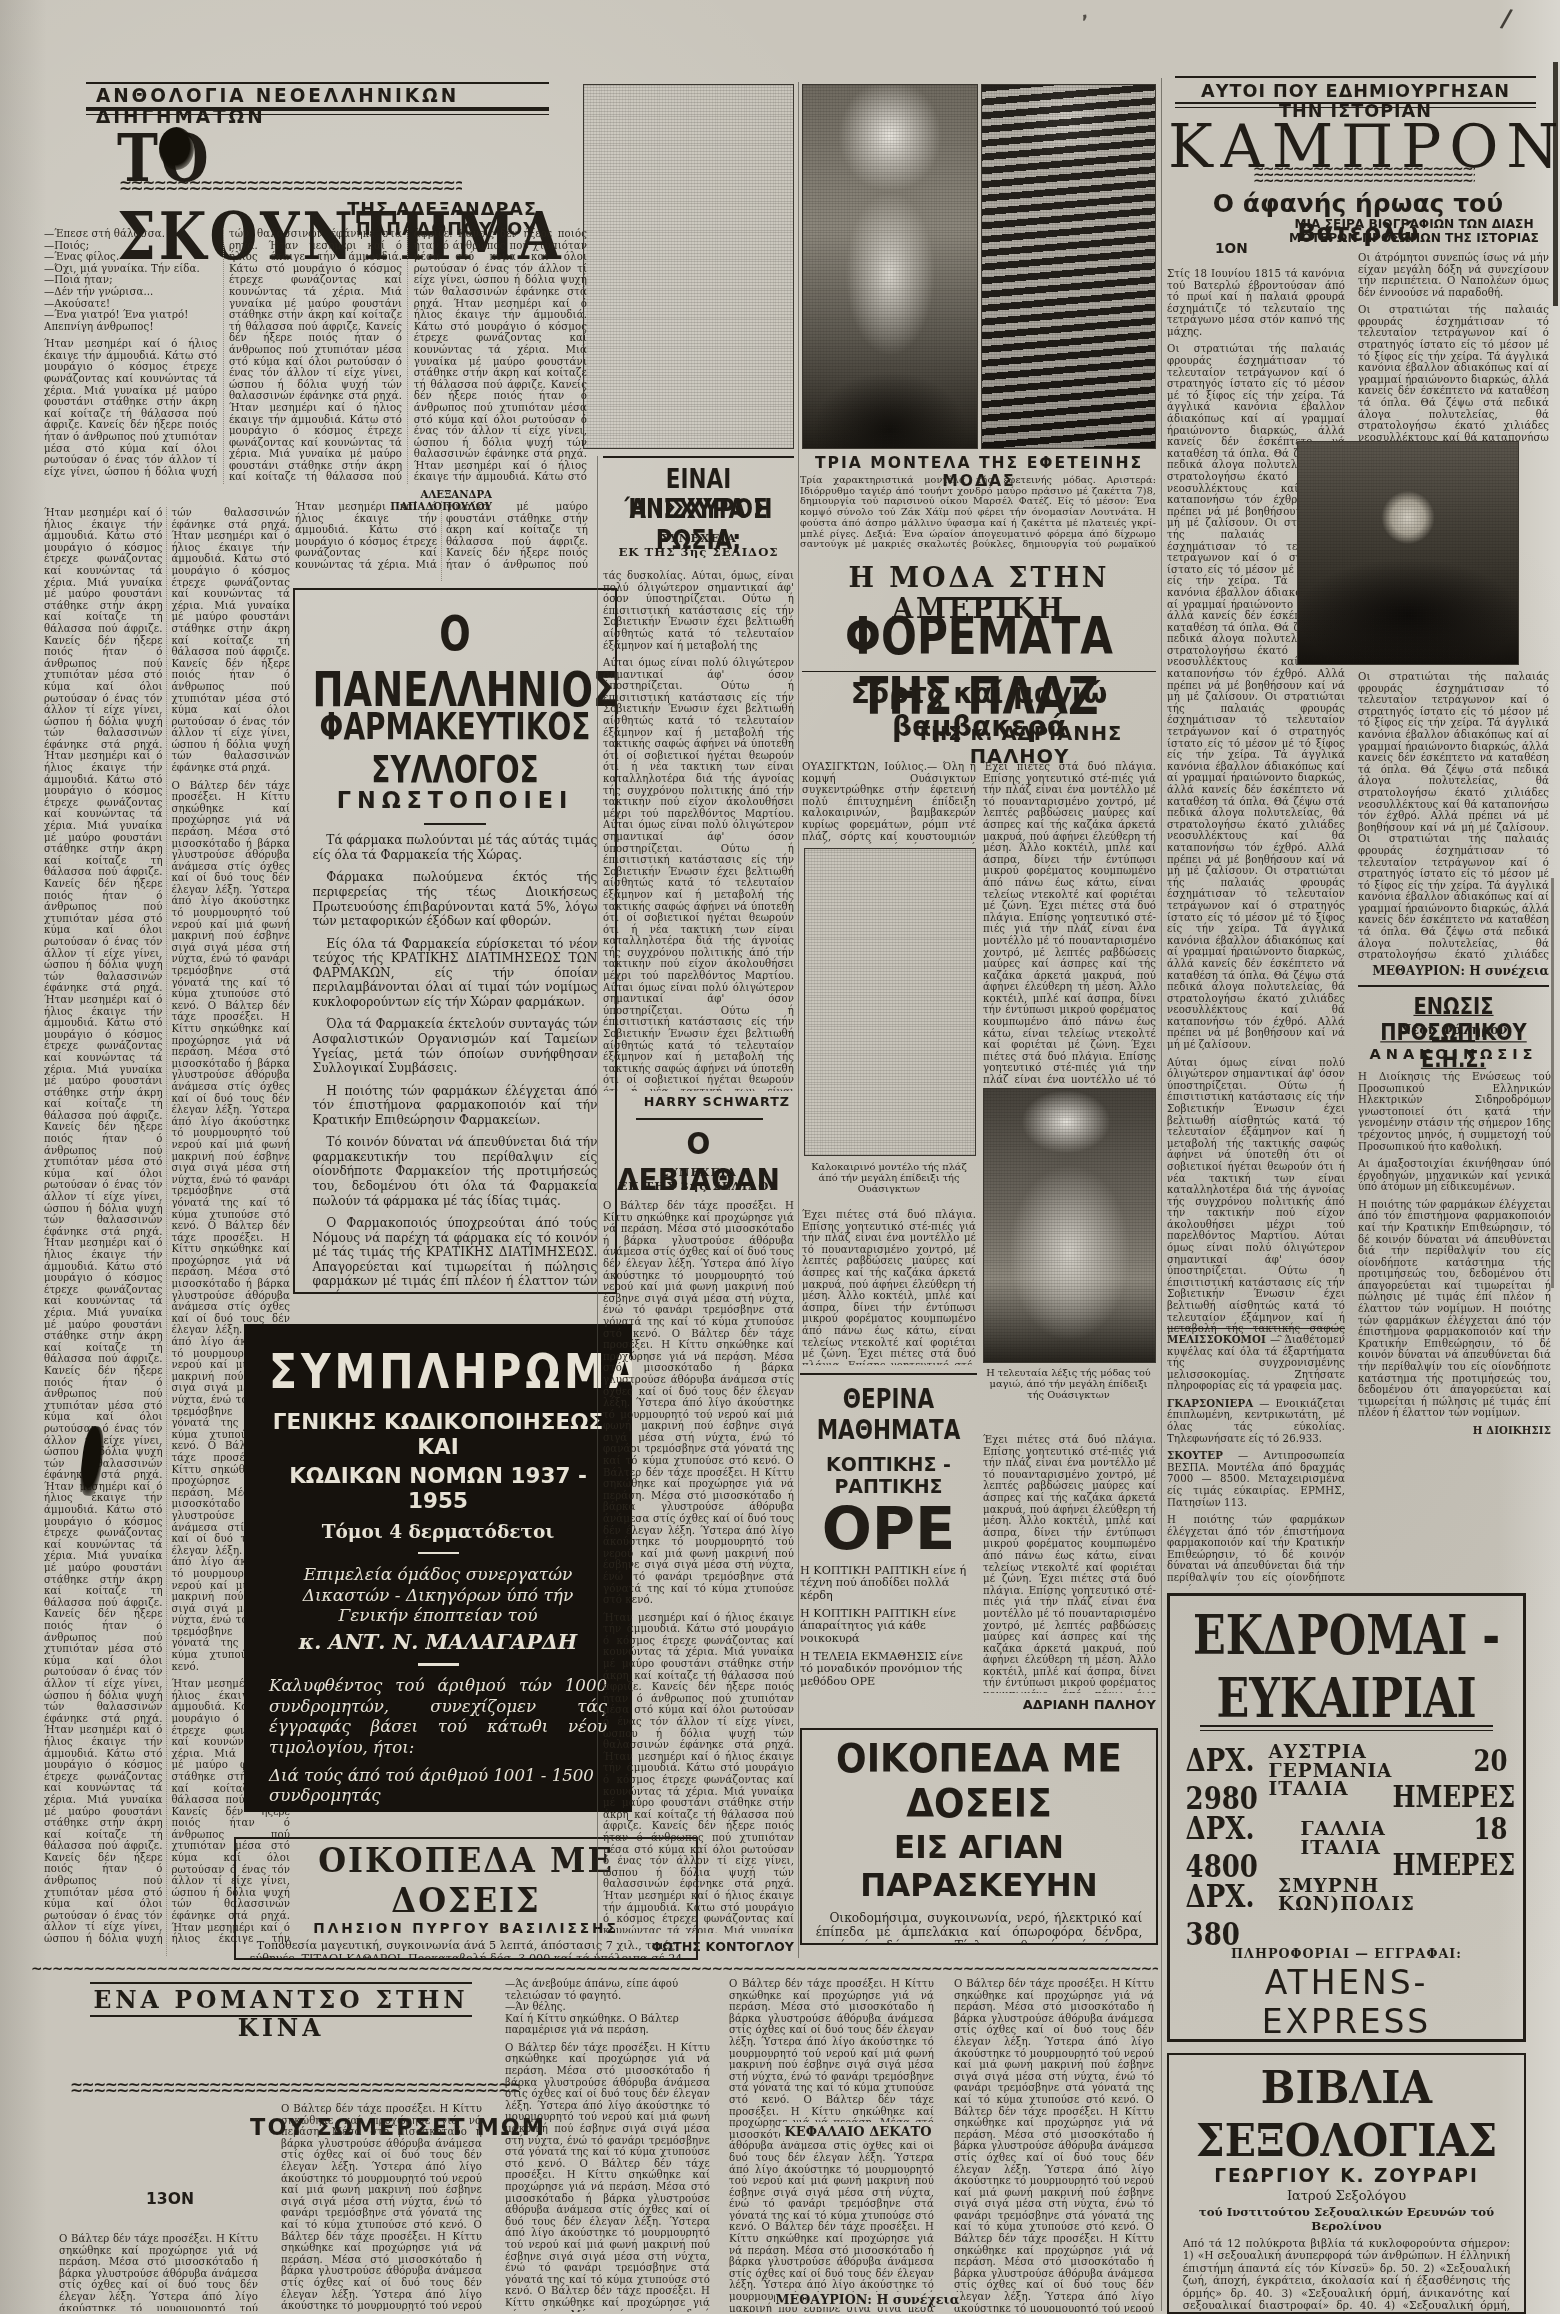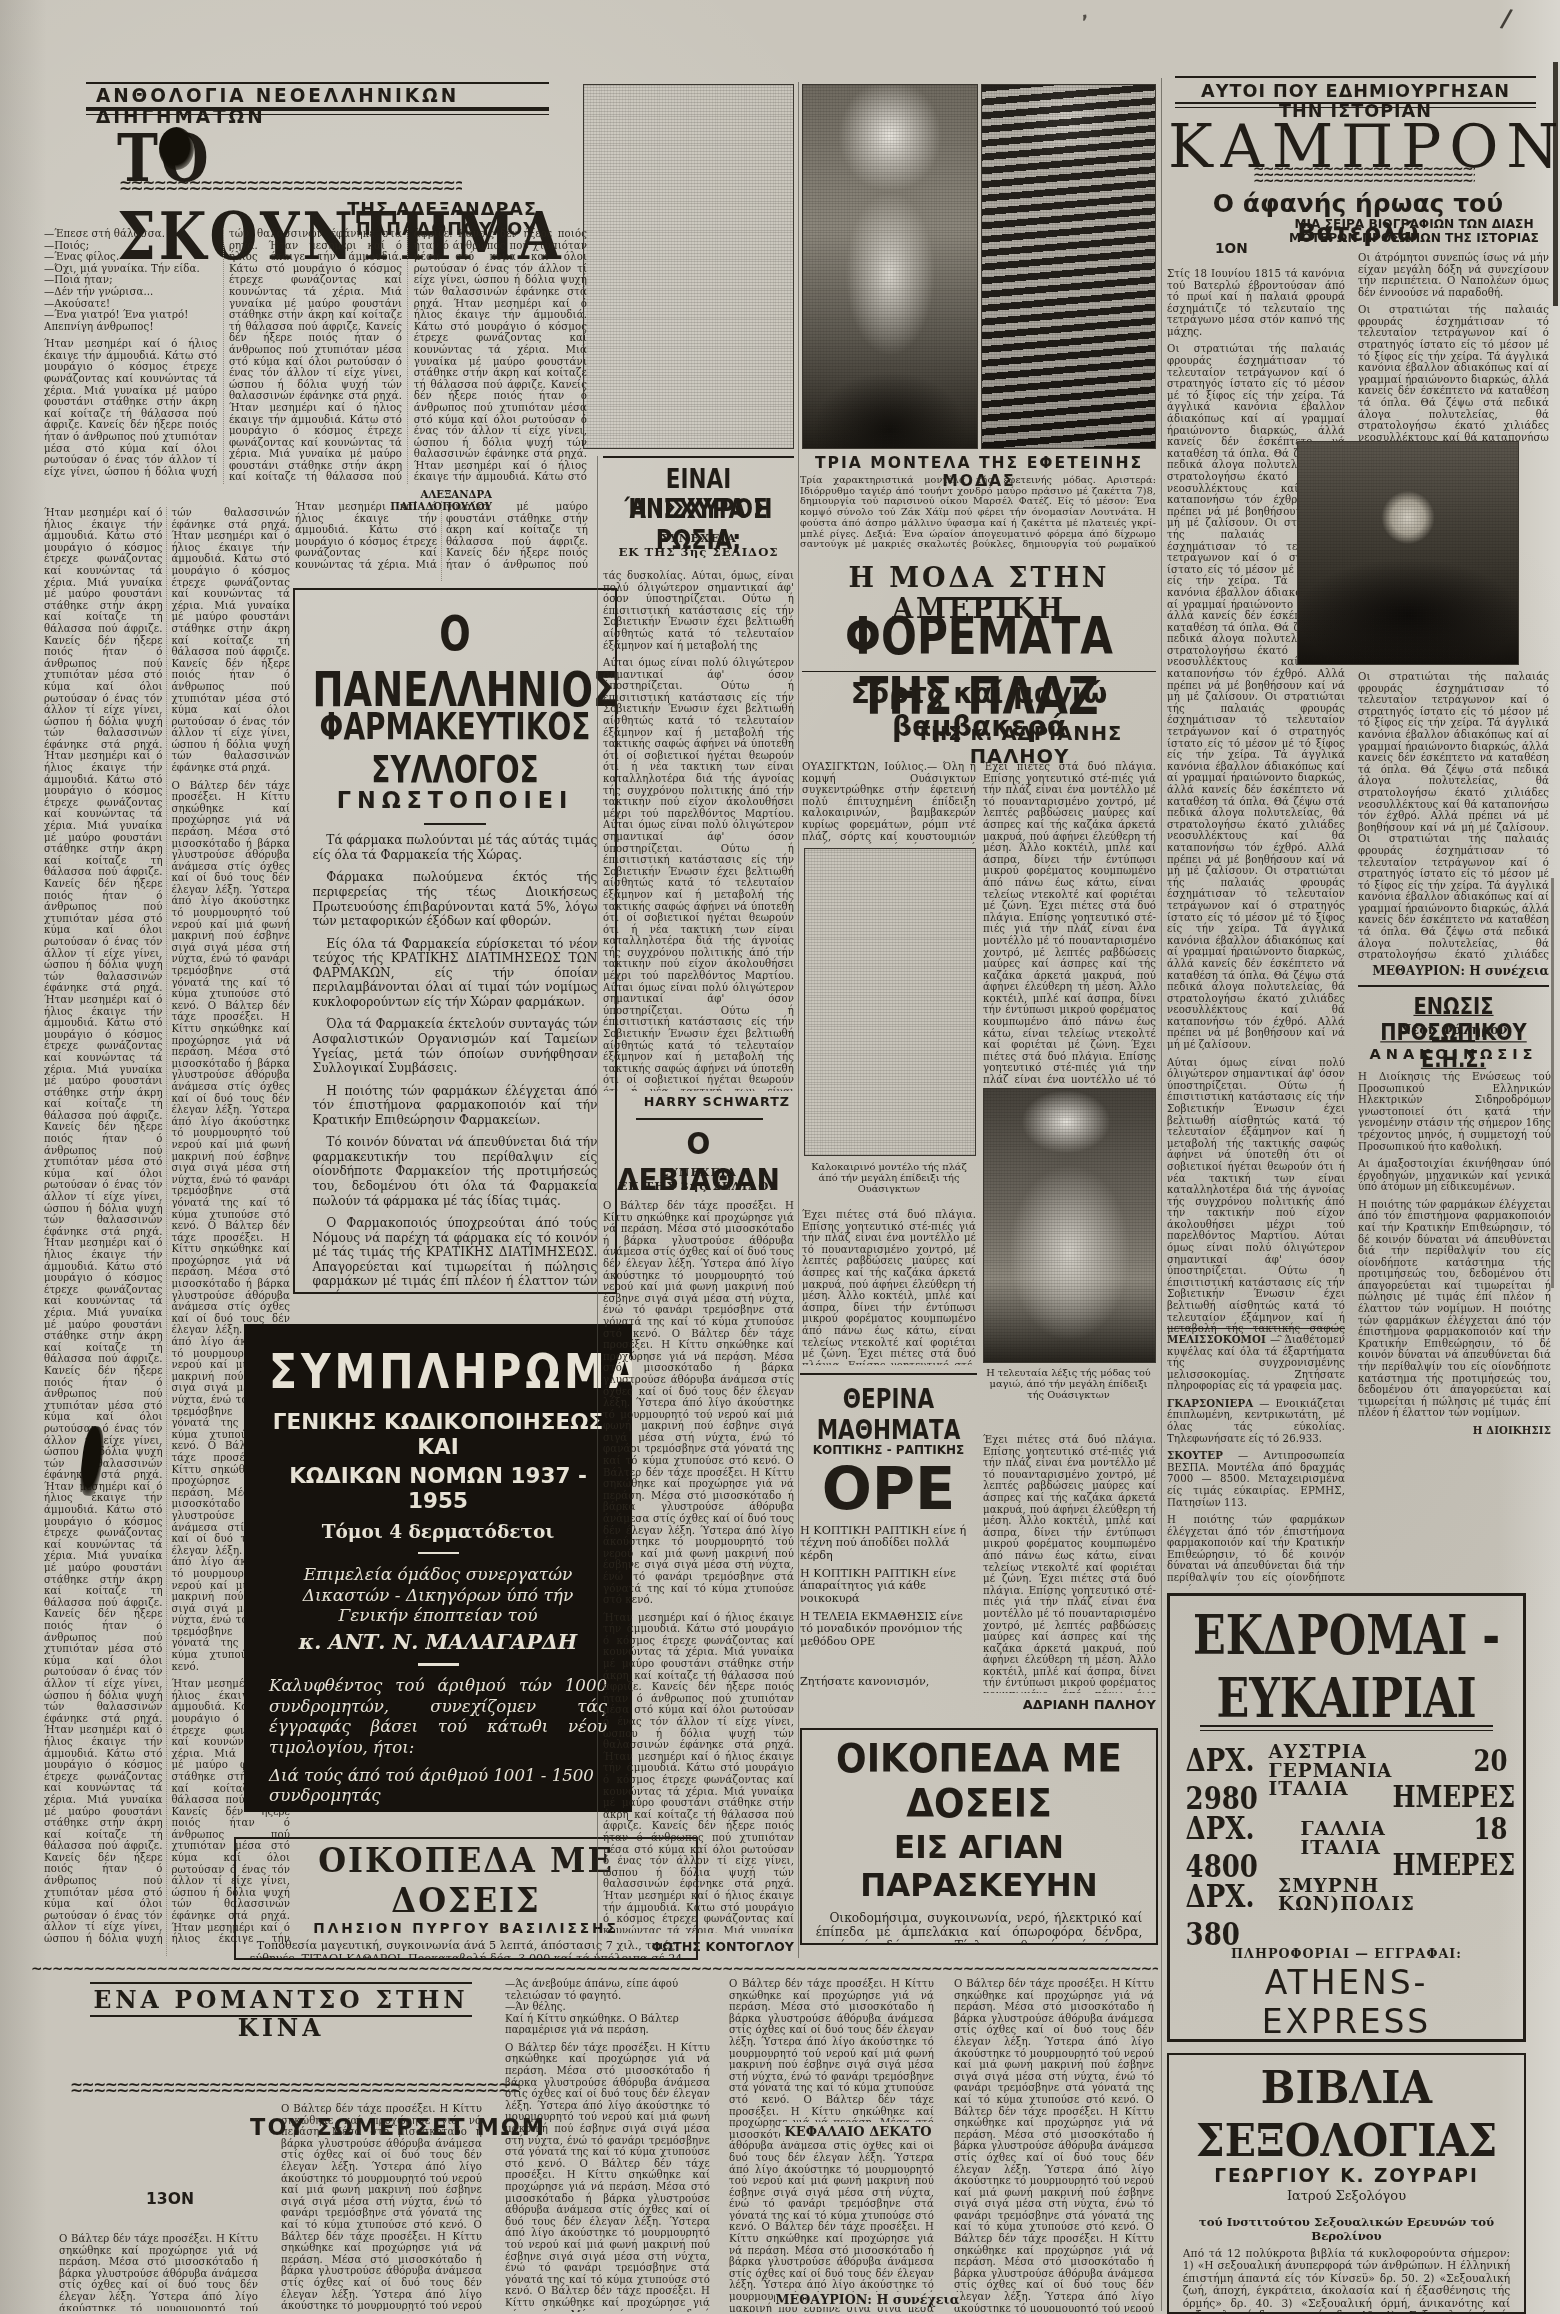--- a/index.html
+++ b/index.html
@@ -221,21 +221,21 @@
   <div class="photo" style="left:983px;top:1088px;width:173px;height:275px;background:
     radial-gradient(ellipse 36% 16% at 48% 12%,rgba(238,235,228,.95),rgba(238,235,228,0) 72%),
     radial-gradient(ellipse 44% 40% at 50% 60%,rgba(225,222,214,.85),rgba(225,222,214,0) 80%),
     linear-gradient(180deg,#45413a 0%,#6e6960 45%,#8e897e 70%,#26231d 100%)"></div>
   <div class="b ser ctr" style="left:981px;top:1367px;width:175px;font-size:9.8px;line-height:11.2px">Η τελευταία λέξις τής μόδας τού μαγιώ, άπό τήν μεγάλη έπίδειξι τής Ουάσιγκτων</div>
 
   <div class="b" style="left:800px;top:1373px;width:177px;height:322px;border-top:2.9px solid #211d17;padding-top:7.8px;overflow:hidden">
     <div class="san bold ctr" style="font-size:21.5px">
         <span class="condY" style="transform:scaleY(1.25)">ΘΕΡΙΝΑ ΜΑΘΗΜΑΤΑ</span>
       </div>
-    <div class="san bold ctr" style="font-size:12px;margin-top:10px">ΚΟΠΤΙΚΗΣ - ΡΑΠΤΙΚΗΣ</div>
+    <div class="san bold ctr" style="font-size:19px;margin-top:20px">ΚΟΠΤΙΚΗΣ - ΡΑΠΤΙΚΗΣ</div>
     <div class="san bold ctr" style="font-size:59px;line-height:60px;margin-top:2px">ΟΡΕ</div>
     <p class="ser" style="font-size:11.2px;line-height:12.7px;margin-top:5.9px">Η ΚΟΠΤΙΚΗ ΡΑΠΤΙΚΗ είνε ή τέχνη πού άποδίδει πολλά κέρδη</p>
     <p class="ser" style="font-size:11.2px;line-height:12.7px;margin-top:4.9px">Η ΚΟΠΤΙΚΗ ΡΑΠΤΙΚΗ είνε άπαραίτητος γιά κάθε νοικοκυρά</p>
     <p class="ser" style="font-size:11.2px;line-height:12.7px;margin-top:4.9px">Η ΤΕΛΕΙΑ ΕΚΜΑΘΗΣΙΣ είνε τό μοναδικόν προνόμιον τής μεθόδου ΟΡΕ</p>
     <p class="ser" style="font-size:11.2px;line-height:21px;margin-top:22px">Ζητήσατε κανονισμόν, άποστέλλεται δωρεάν</p>
 
   </div>
 
   <div class="b t" style="left:983px;top:1434px;width:173px;height:259px">
     <p>Έχει πιέτες στά δυό πλάγια. Επίσης γοητευτικό στέ-πιές γιά τήν πλάζ είναι ένα μοντέλλο μέ τό πουανταρισμένο χοντρό, μέ λεπτές ραβδώσεις μαύρες καί άσπρες καί τής καζάκα άρκετά μακρυά, πού άφήνει έλεύθερη τή μέση. Άλλο κοκτέιλ, μπλέ καί άσπρα, δίνει τήν έντύπωσι μικρού φορέματος κουμπωμένο άπό πάνω έως κάτω, είναι τελείως ντεκολτέ καί φοριέται μέ ζώνη. Έχει πιέτες στά δυό πλάγια. Επίσης γοητευτικό στέ-πιές γιά τήν πλάζ είναι ένα μοντέλλο μέ τό πουανταρισμένο χοντρό, μέ λεπτές ραβδώσεις μαύρες καί άσπρες καί τής καζάκα άρκετά μακρυά, πού άφήνει έλεύθερη τή μέση. Άλλο κοκτέιλ, μπλέ καί άσπρα, δίνει τήν έντύπωσι μικρού φορέματος κουμπωμένο άπό πάνω έως κάτω, είναι τελείως ντεκολτέ καί φοριέται μέ ζώνη. Έχει πιέτες στά δυό πλάγια. Επίσης γοητευτικό στέ-πιές γιά τήν πλάζ είναι ένα μοντέλλο μέ τό πουανταρισμένο χοντρό, μέ λεπτές ραβδώσεις μαύρες καί άσπρες καί τής καζάκα άρκετά μακρυά, πού άφήνει έλεύθερη τή μέση. Άλλο κοκτέιλ, μπλέ καί άσπρα, δίνει τήν έντύπωσι μικρού φορέματος κουμπωμένο άπό πάνω έως κάτω, είναι τελείως ντεκολτέ καί φοριέται μέ ζώνη.</p>
@@ -347,21 +347,21 @@
     <div class="san ctr" style="font-size:33px;letter-spacing:2.9px;margin-top:2px">ATHENS-EXPRESS</div>
 
   </div>
 
   <div class="b box" style="left:1167px;top:2053px;width:359px;height:261px;padding:5.9px 13.7px;overflow:hidden">
     <div class="ser bold ctr" style="font-size:41px">
         <span class="condY" style="transform:scaleY(1.1)">ΒΙΒΛΙΑ ΣΕΞΟΛΟΓΙΑΣ</span>
       </div>
     <div class="san bold ctr" style="font-size:18.5px;letter-spacing:2px;margin-top:7.8px">ΓΕΩΡΓΙΟΥ Κ. ΖΟΥΡΑΡΙ</div>
     <div class="ser ctr" style="font-size:13px;margin-top:2px">Ιατρού Σεξολόγου</div>
-    <div class="ser bold ctr" style="font-size:11.7px;margin-top:12px">τού Ινστιτούτου Σεξουαλικών Ερευνών τού Βερολίνου</div>
+    <div class="ser bold ctr" style="font-size:11.7px;margin-top:2px">τού Ινστιτούτου Σεξουαλικών Ερευνών τού Βερολίνου</div>
     <p class="t" style="font-size:10.7px;line-height:12.5px;margin-top:4.9px">Από τά 12 πολύκροτα βιβλία τά κυκλοφορούντα σήμερον: 1) «Η σεξουαλική άνυπερφορά τών άνθρώπων. Η έλληνική έπιστήμη άπαντά είς τόν Κίνσεϋ» δρ. 50. 2) «Σεξουαλική ζωή, άποχή, έγκράτεια, άκολασία καί ή έξασθένησις τής όρμής» δρ. 40. 3) «Σεξουαλική όρμή, άνικανότης καί σεξουαλικαί διαστροφαί» δρ. 40. 4) «Σεξουαλική όρμή, άρχομένη άνικανότης καί άναφροδισία είς τάς γυναίκας» δρ. 40. 5) «Τό έλιξήριο τής ζωής, πηγαί ζωής, όρμόναι καί ένδοκρινείς άδένες» δραχ. 25. 6) «Η στείρωσις είς τούς άνδρας καί τάς γυναίκας καί τό πρόβλημα τής τεκνοποιίας»</p>
   </div>
 
   <div class="smudge" style="left:82px;top:1426px;width:19.5px;height:70px;border-radius:40%;transform:rotate(7deg)"></div>
   <div class="b" style="left:1553px;top:62px;width:4.9px;height:244px;background:#161209;opacity:.8"></div>
   <div class="b" style="left:1551px;top:878px;width:2.9px;height:410px;background:#2a251d;opacity:.5"></div>
   <div class="b san bold" style="left:1502px;top:3.9px;font-size:25px;transform:rotate(12deg);opacity:.8">/</div>
   <div class="b san bold" style="left:1081px;top:2px;font-size:17.6px;transform:rotate(-8deg);opacity:.7">,</div>
 
 </div>

